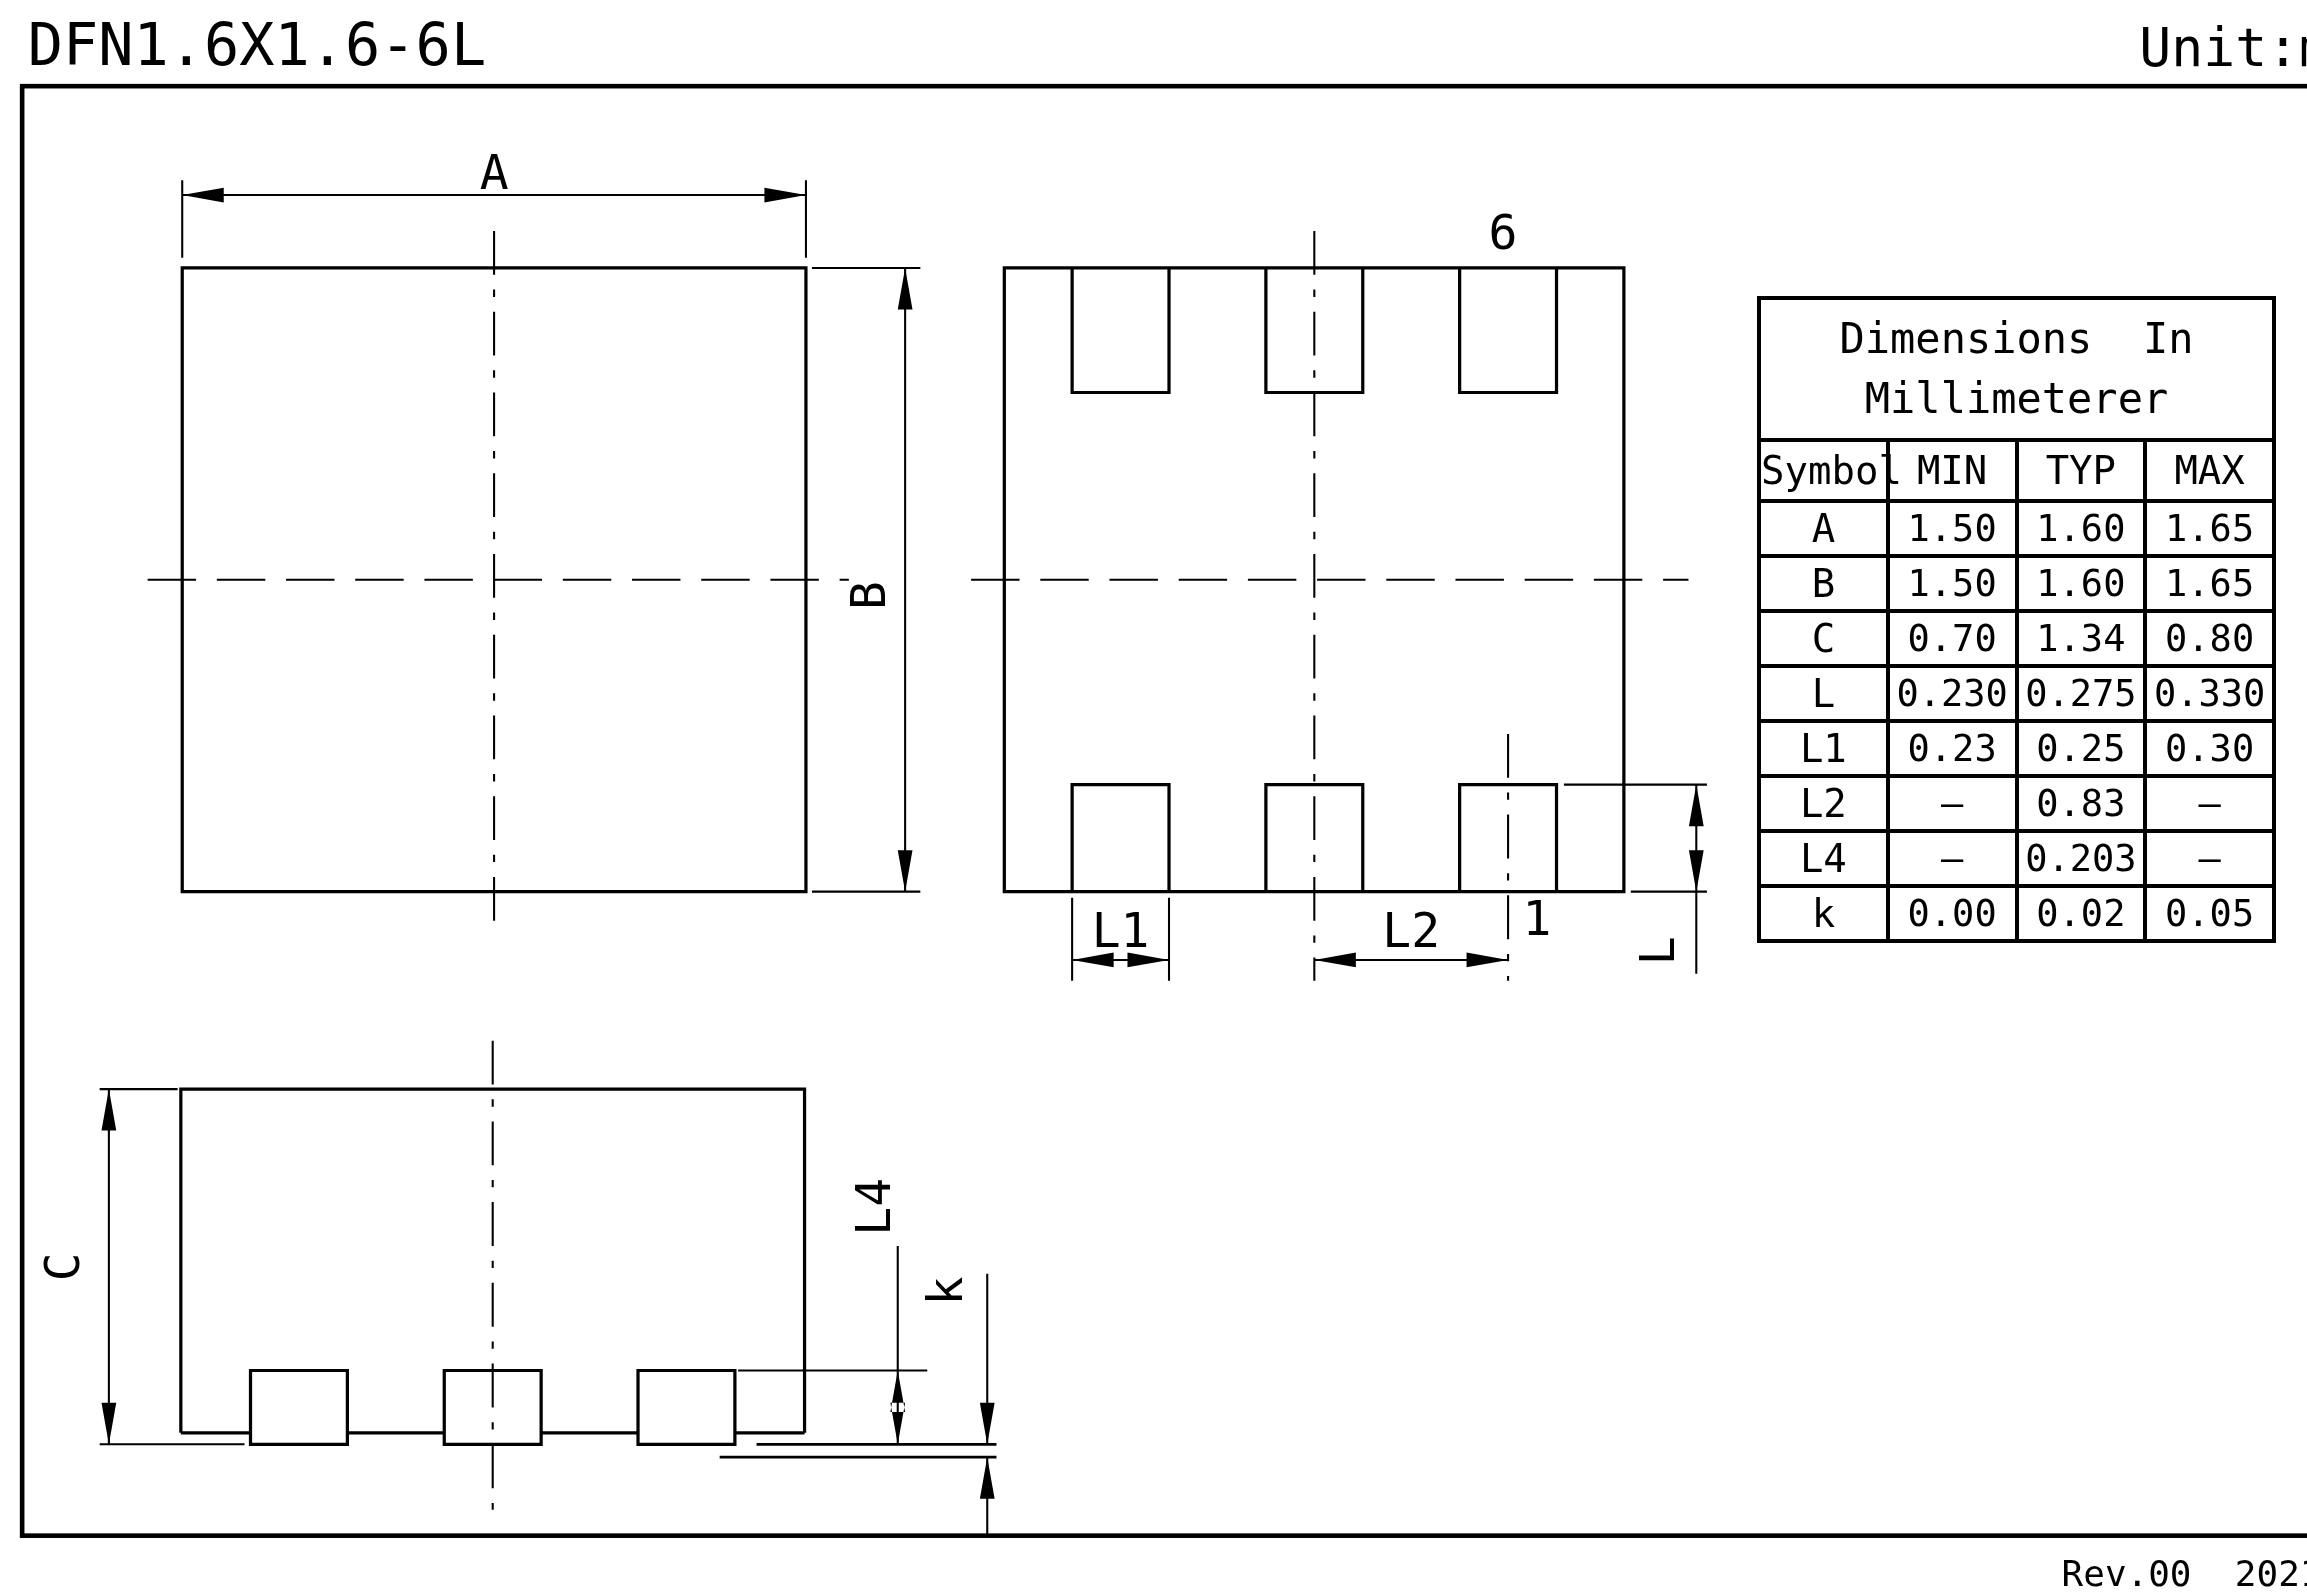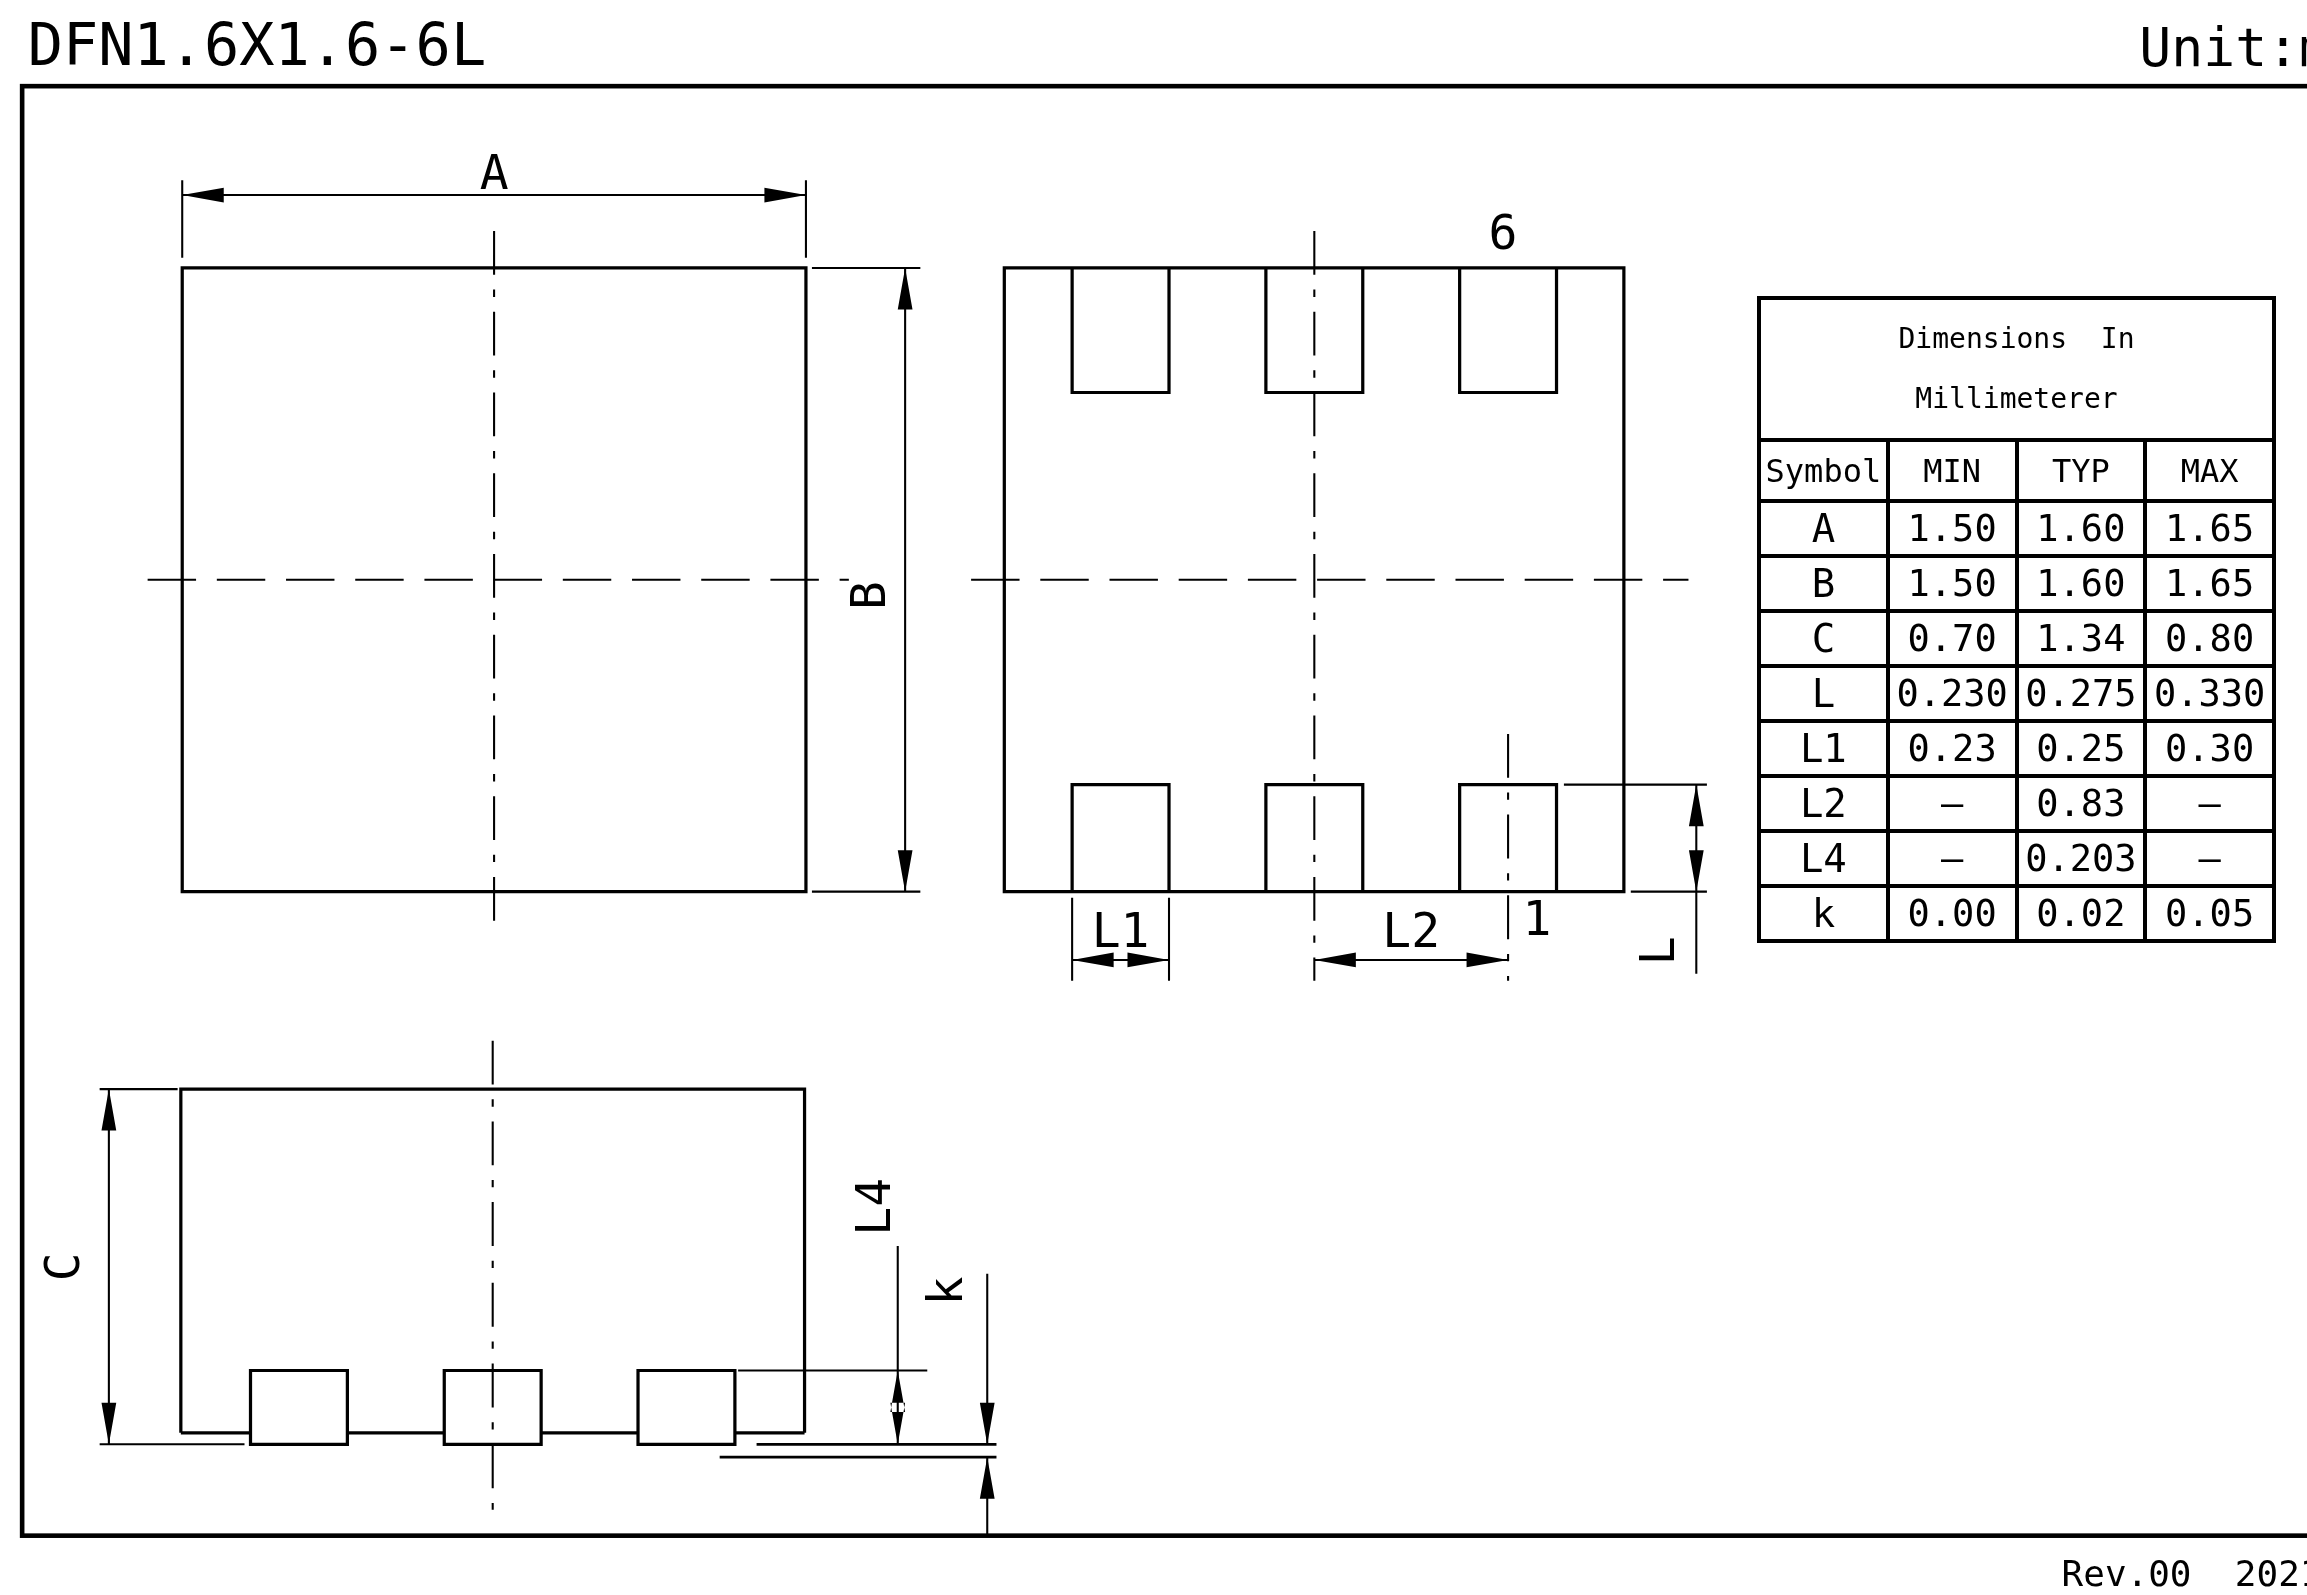--- a/index.html
+++ b/index.html
@@ -32,24 +32,24 @@
   }
   table.dims td, table.dims th {
     border: 4.2px solid #000;
     text-align: center;
     vertical-align: middle;
     padding: 0;
     white-space: pre;
     font-weight: normal;
   }
   tr.row-title  { height: 83px; }
-  tr.row-head   { height: 61px; font-size: 32px; }
+  tr.row-head   { height: 61px; font-size: 39px; }
   tr.row-data   { height: 55px; font-size: 37px; }
   td.sym        { font-size: 39px; }
-  .tbl-title-line { font-size: 28px; line-height: 42px; }
+  .tbl-title-line { font-size: 42px; line-height: 42px; }
 </style>
 </head>
 <body>
 
 <div id="sheet">
 
   <svg id="linework" width="2368" height="1596" viewBox="0 0 5133 3458">
 
     <rect x="48" y="186" width="5042" height="3142" fill="none" stroke="#000" stroke-width="10"></rect>
 

